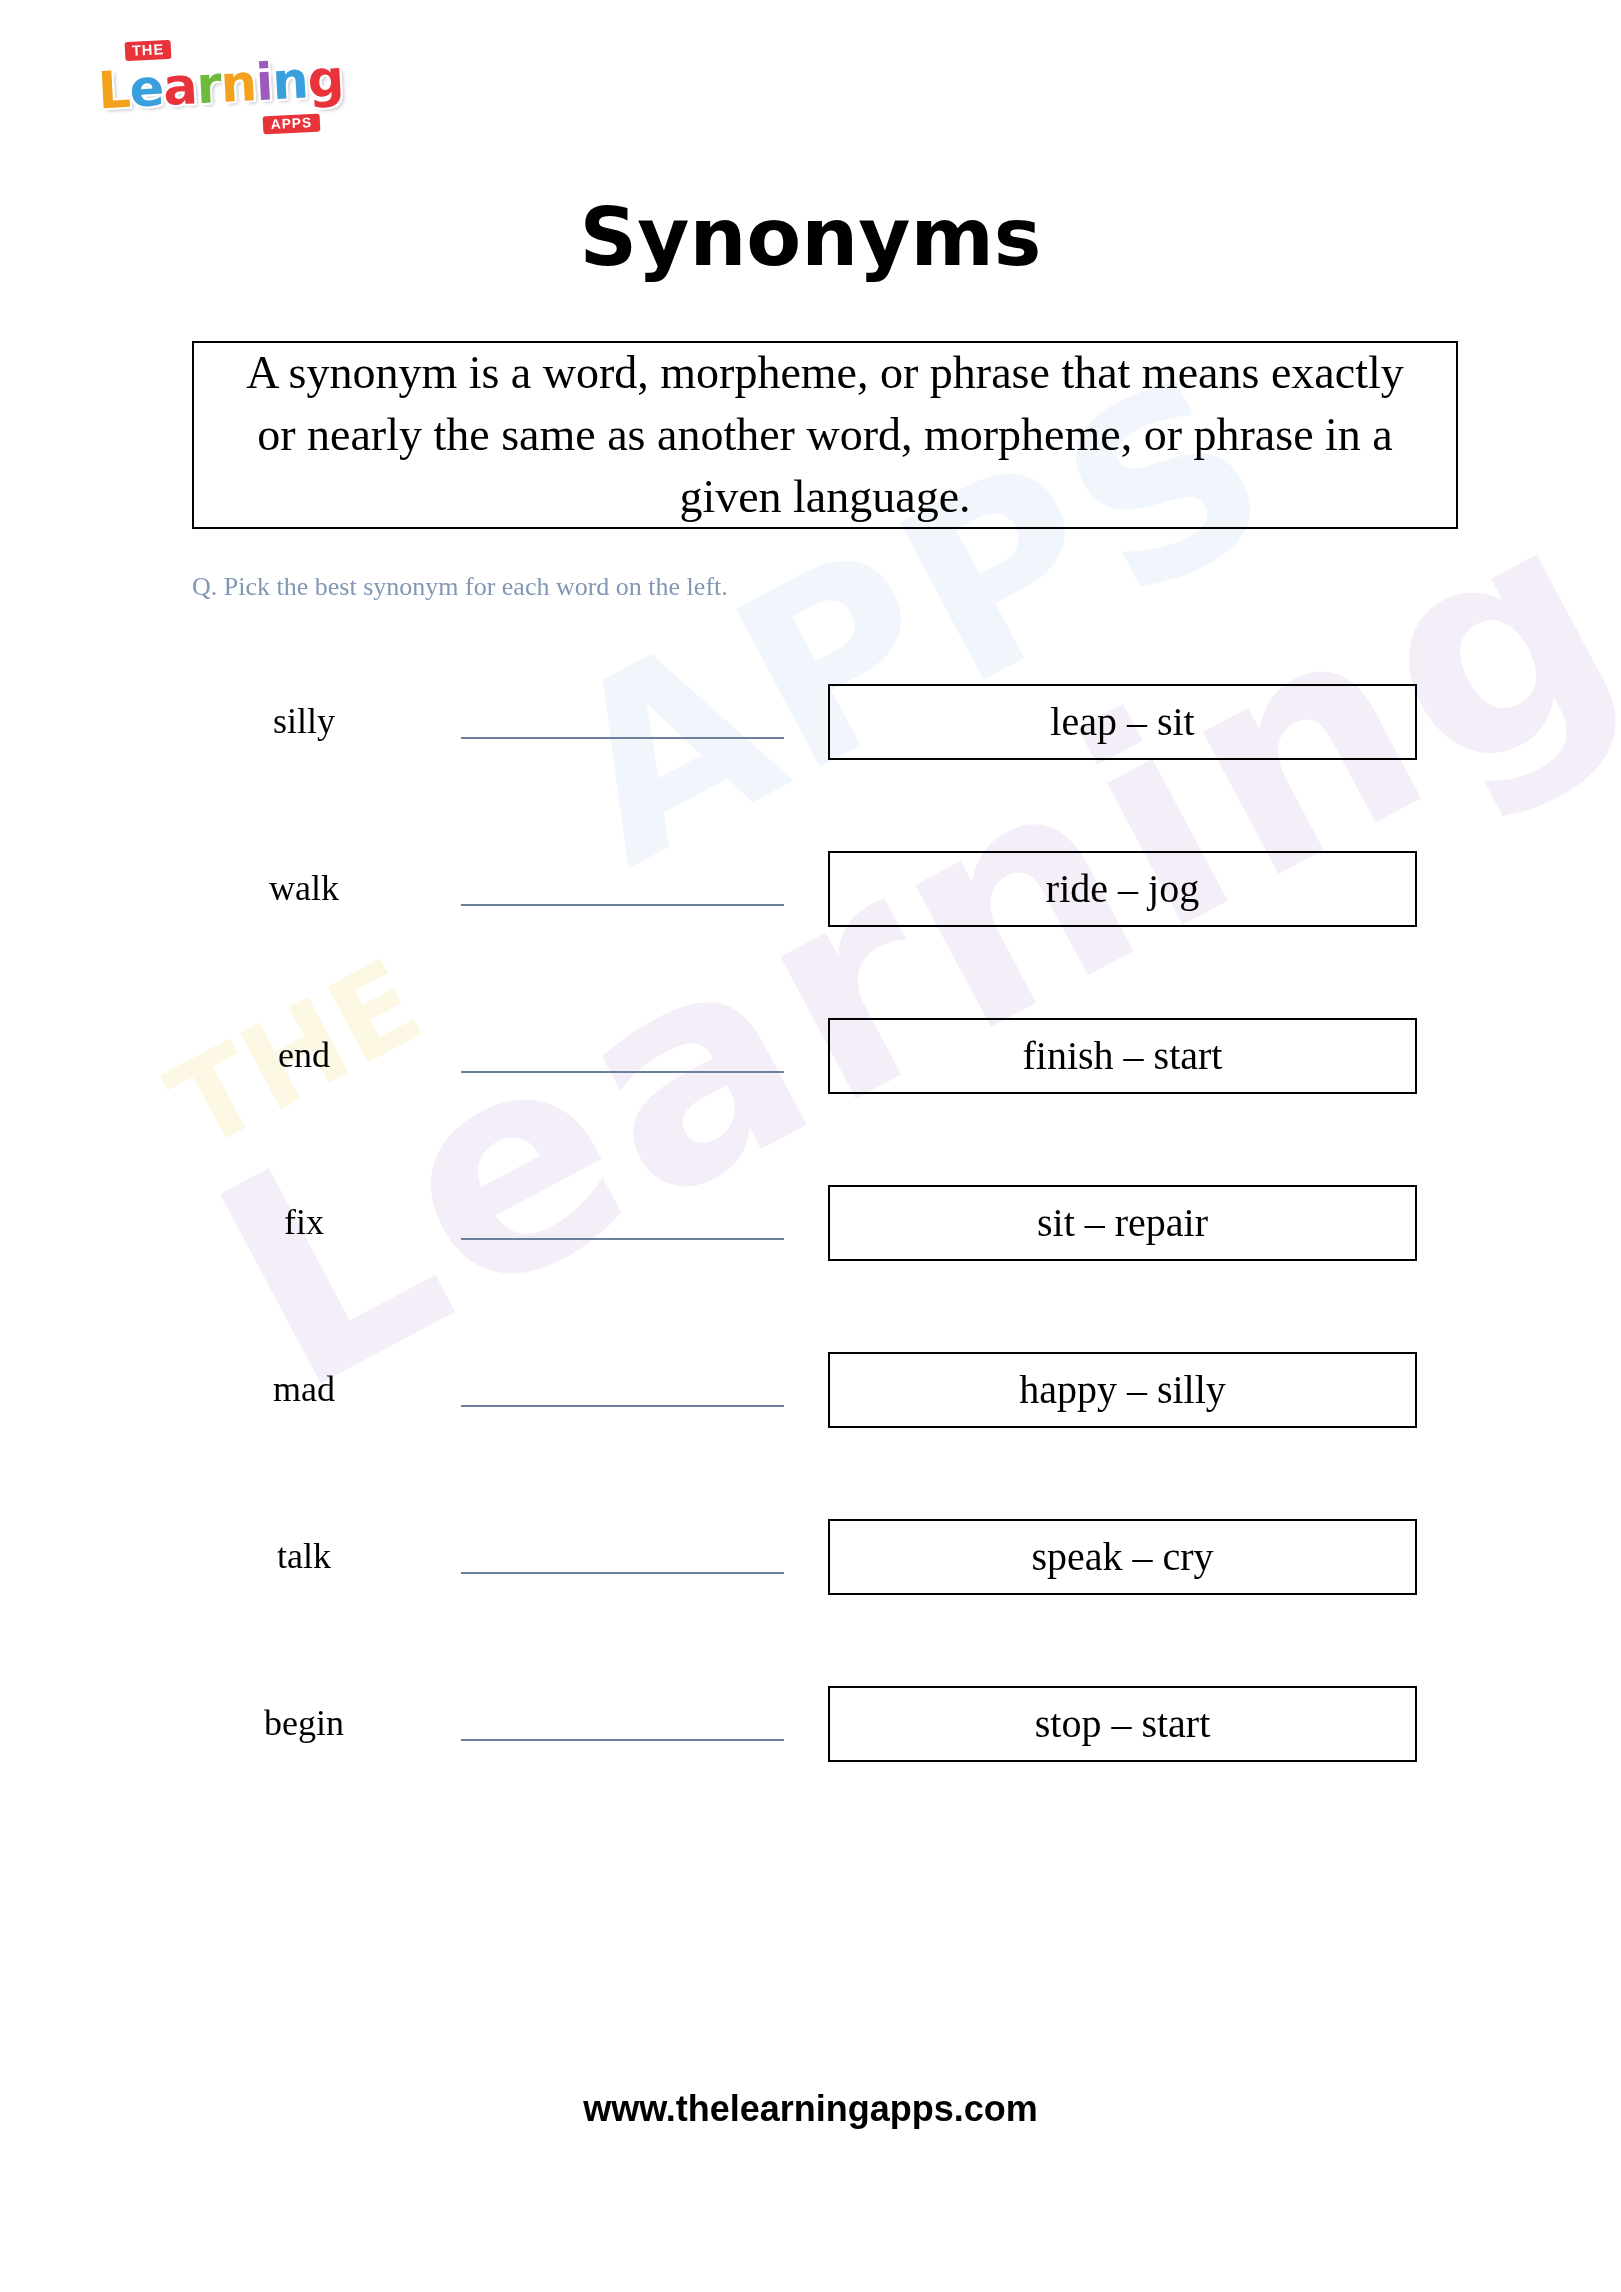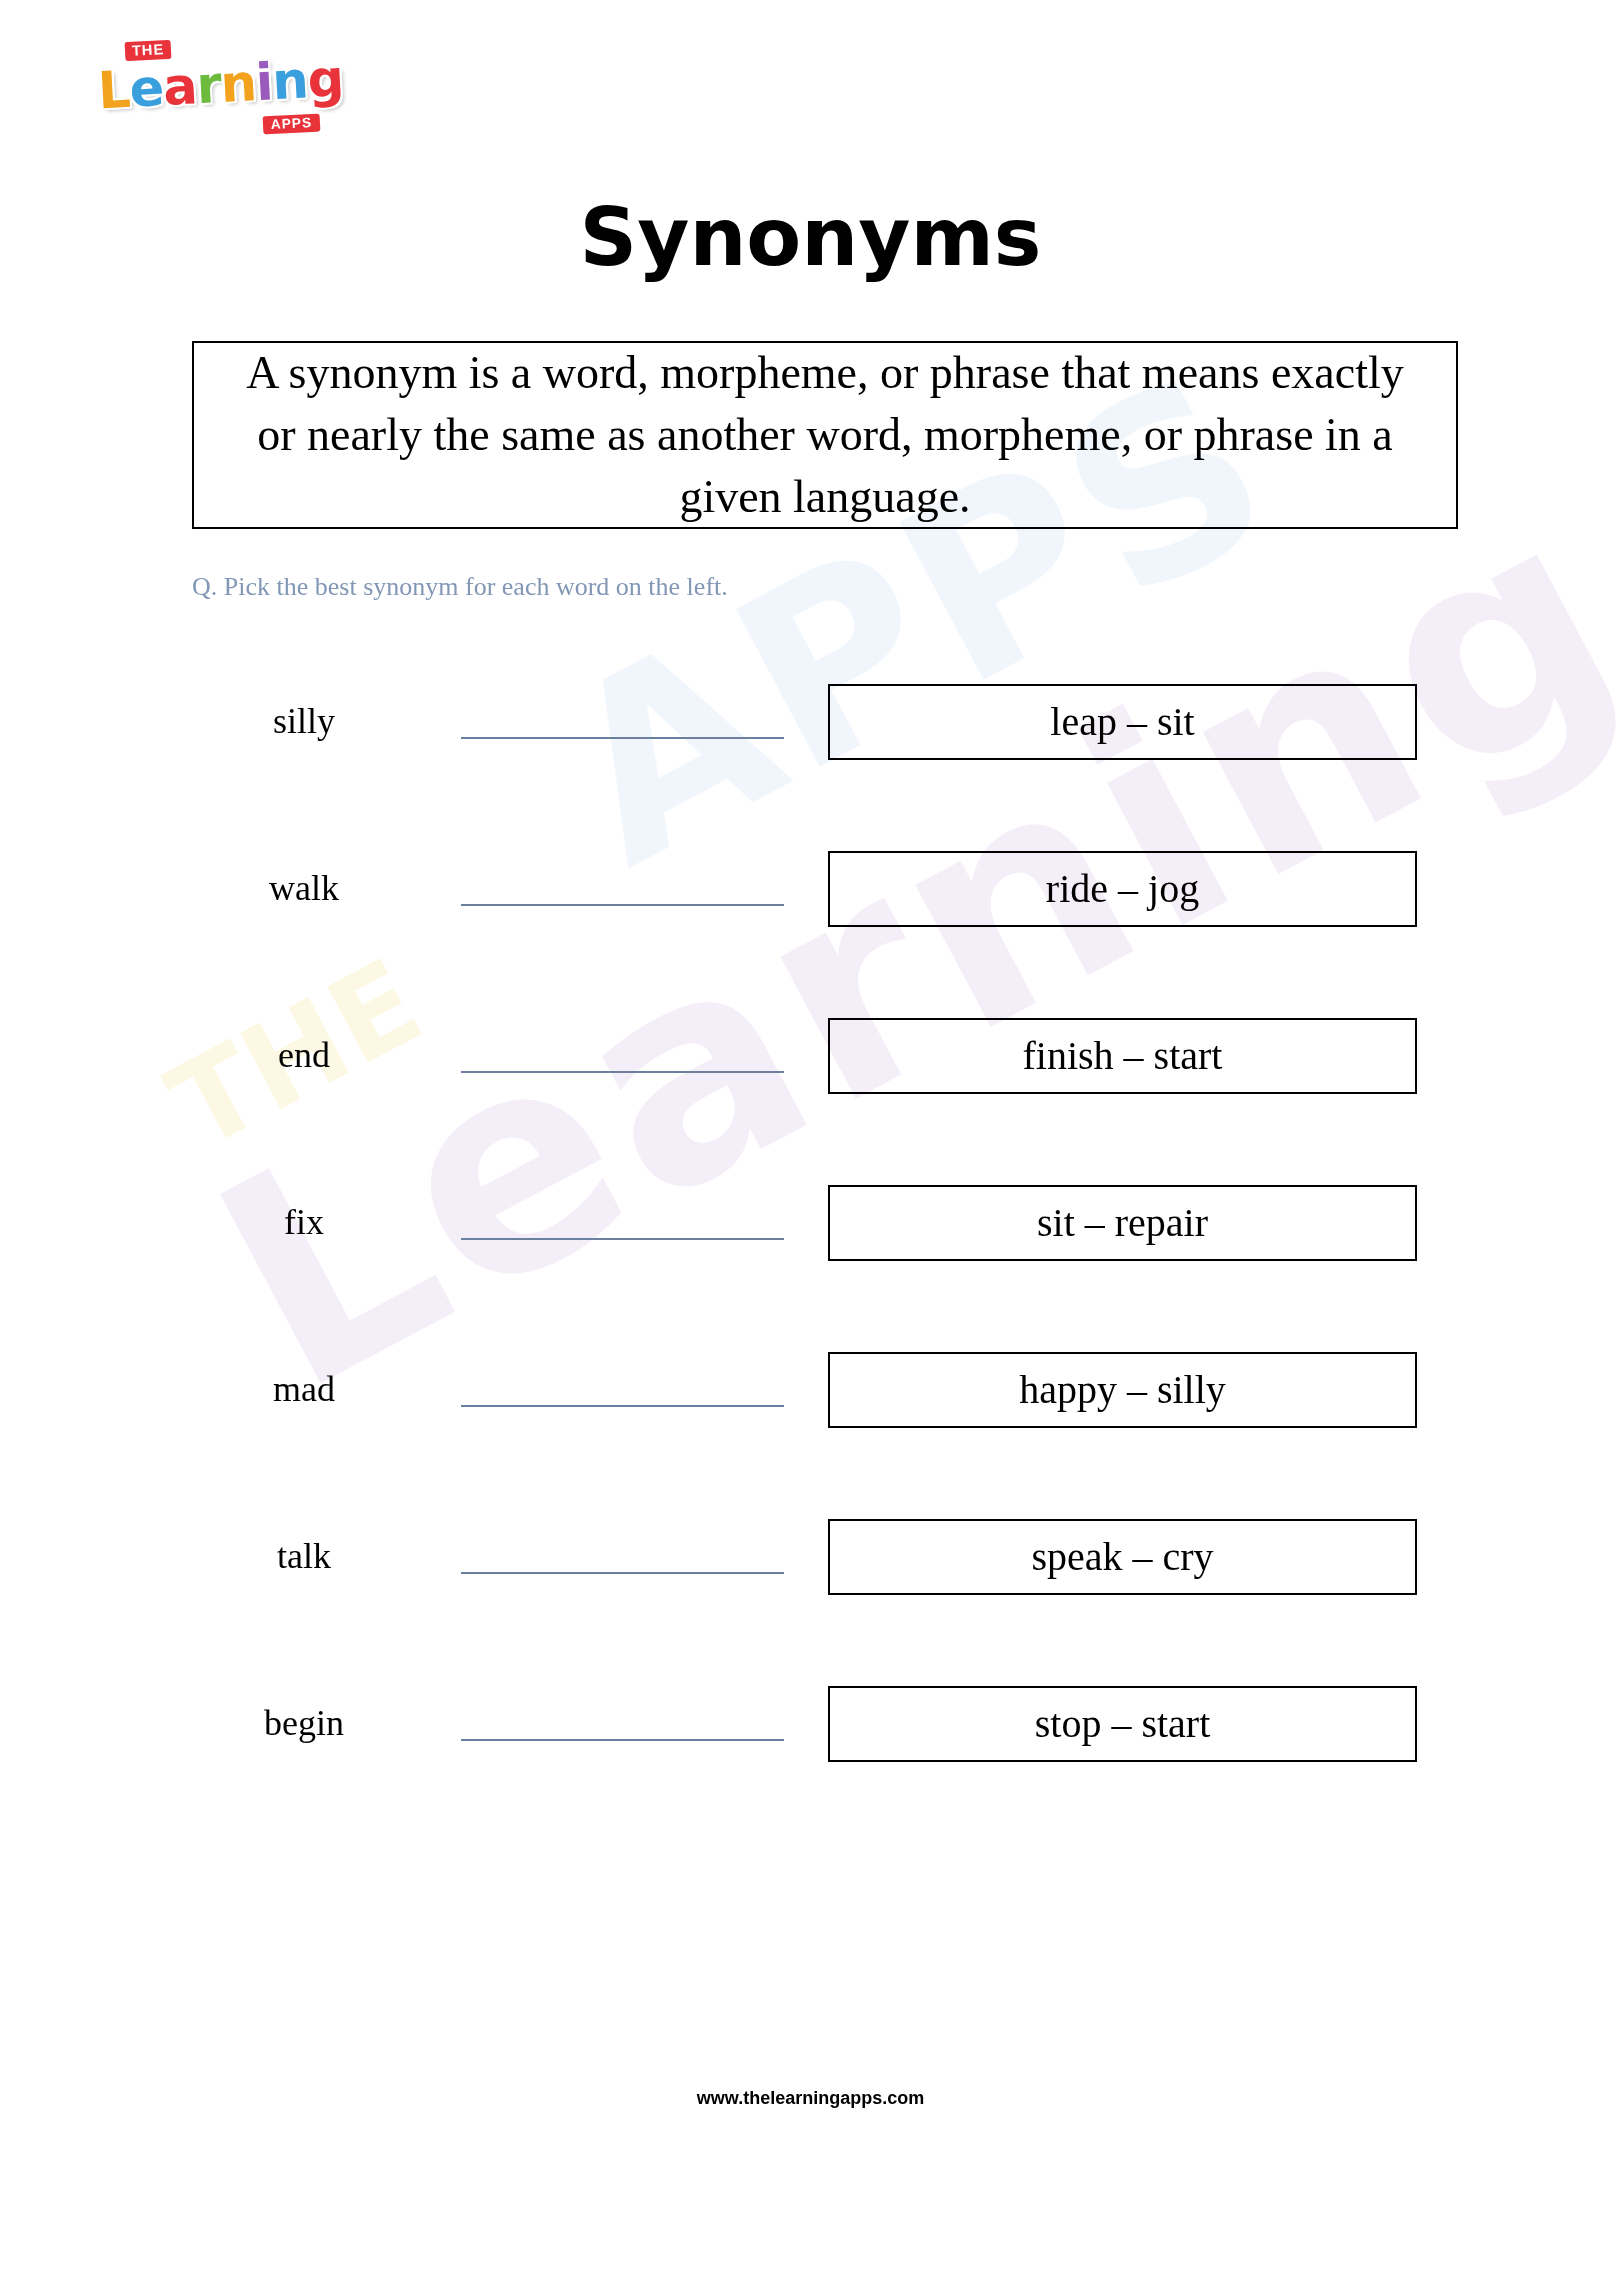--- a/index.html
+++ b/index.html
@@ -205,21 +205,21 @@
 
   
   .footer {
     position: absolute;
     left: 0;
     top: 2088px;
     width: 100%;
     text-align: center;
     font-family: "Liberation Sans", sans-serif;
     font-weight: bold;
-    font-size: 18px;
+    font-size: 36px;
     color: #000000;
   }
 </style>
 </head>
 <body>
 
 <div class="logo">
   <div class="logo-the">THE</div>
   <div class="logo-main">
     <span class="lc0">L</span><span class="lc1">e</span><span class="lc2">a</span><span class="lc3">r</span><span class="lc4">n</span><span class="lc5">i</span><span class="lc6">n</span><span class="lc7">g</span>

